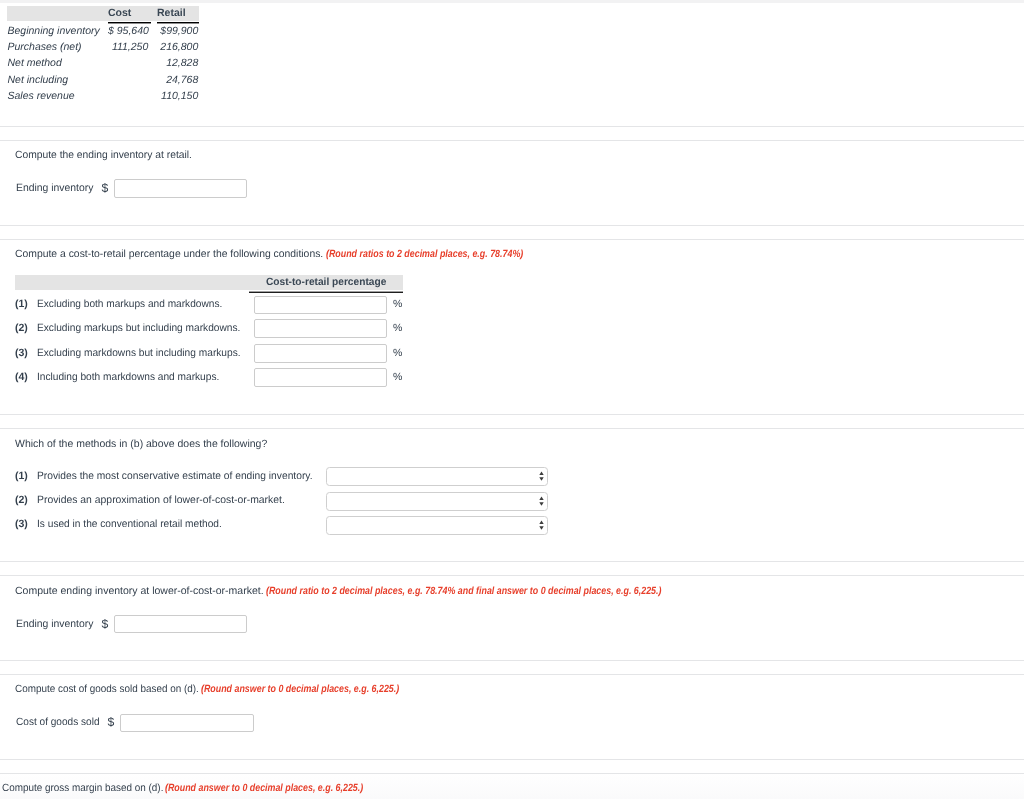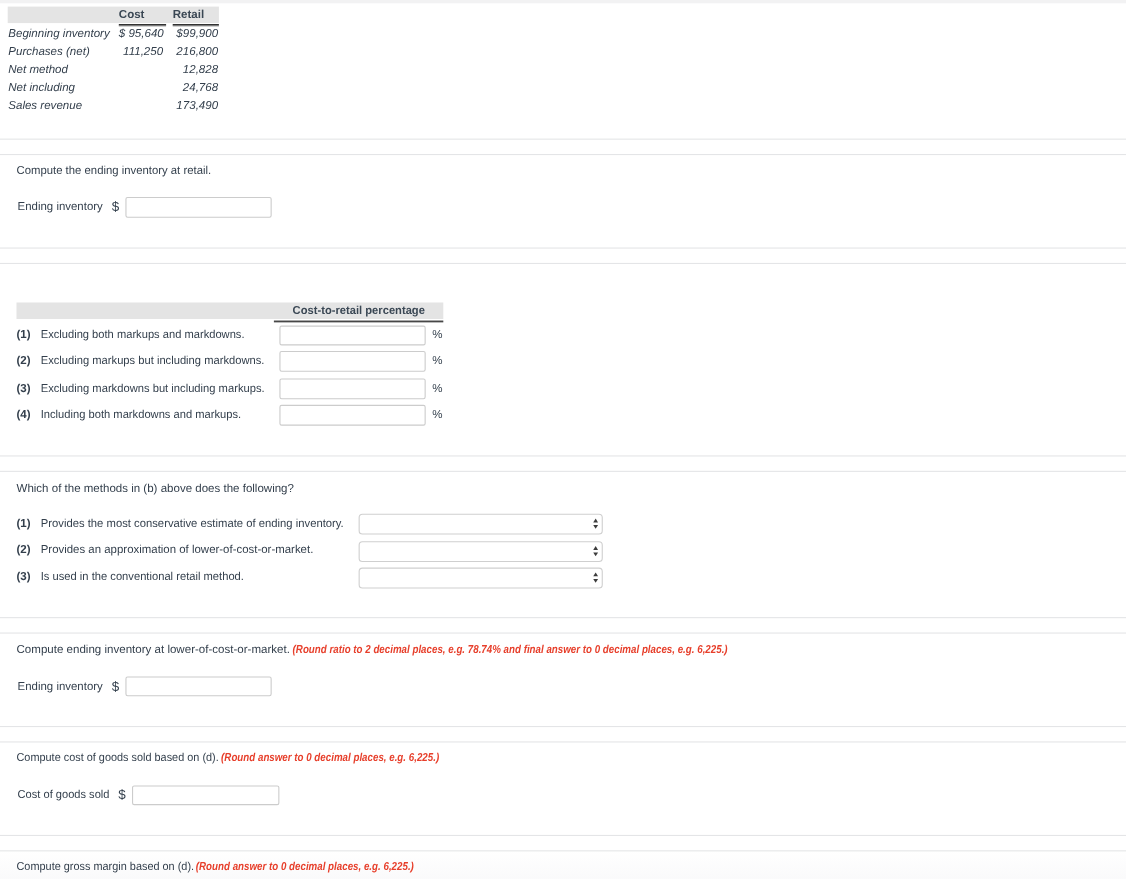--- a/index.html
+++ b/index.html
@@ -83,35 +83,36 @@
       <span class="c-retail">12,828</span>
     </div>
     <div class="trow" style="top:73.5px">
       <span class="c-lbl">Net including</span>
       <span class="c-cost"></span>
       <span class="c-retail">24,768</span>
     </div>
     <div class="trow" style="top:89.8px">
       <span class="c-lbl">Sales revenue</span>
       <span class="c-cost"></span>
-      <span class="c-retail">173,490</span>
+      <span class="c-retail">110,150</span>
     </div>
   </div>
 
   <div class="divider" style="top:125.6px"></div>
   <div class="divider" style="top:139.5px"></div>
 
   <div class="ptext" style="left:15px;top:149px"><span class="pblk" style="transform:scaleX(0.981)">Compute the ending inventory at retail.</span></div>
   <div class="flabel" style="left:15.6px;top:182px;transform:scaleX(0.99)">Ending inventory</div>
   <div class="dollar" style="left:101.6px;top:181px">$</div>
   <input class="txtinput" style="left: 114.4px; top: 179.2px; width: 132.5px; height: 19px;" value="">
 
   <div class="divider" style="top:224.6px"></div>
   <div class="divider" style="top:238.5px"></div>
 
+  <div class="ptext" style="left:15px;top:248px"><span class="pblk" style="transform:scaleX(0.989)">Compute a cost-to-retail percentage under the following conditions. </span><span class="hint" style="left:310.5px">(Round ratios to 2 decimal places, e.g. 78.74%)</span></div>
 
   <div class="ctr-band" style="left:14.8px;top:275px;width:387.8px;height:15px"></div>
   <div class="ctr-head" style="left:248.8px;top:275.8px;width:154px"><span>Cost-to-retail percentage</span></div>
   <div class="ctr-rule" style="left:248.8px;top:292px;width:154px"></div>
 
   <div class="num" style="left:15px;top:298px">(1)</div>
   <div class="itext" style="left:37.2px;top:298px;transform:scaleX(0.965)">Excluding both markups and markdowns.</div>
   <input class="txtinput" style="left: 253.6px; top: 295.8px; width: 133.3px; height: 18.7px;" value="">
   <div class="pct" style="left:393px;top:298px">%</div>
 
@@ -177,15 +178,15 @@
   <div class="divider" style="top:673.7px"></div>
 
   <div class="ptext" style="left:15px;top:683px"><span class="pblk" style="transform:scaleX(0.943)">Compute cost of goods sold based on (d). </span><span class="hint" style="left:185.6px">(Round answer to 0 decimal places, e.g. 6,225.)</span></div>
   <div class="flabel" style="left:16.2px;top:716px;transform:scaleX(0.96)">Cost of goods sold</div>
   <div class="dollar" style="left:107.6px;top:715px">$</div>
   <input class="txtinput" style="left: 120px; top: 713.5px; width: 133.5px; height: 18.5px;" value="">
 
   <div class="divider" style="top:758.9px"></div>
   <div class="divider" style="top:772.8px"></div>
 
-  <div class="ptext" style="left:15px;top:782px"><span class="pblk" style="transform:scaleX(0.944)">Compute gross margin based on (d). </span><span class="hint" style="left:163.4px">(Round answer to 0 decimal places, e.g. 6,225.)</span></div>
+  <div class="ptext" style="left:2px;top:782px"><span class="pblk" style="transform:scaleX(0.944)">Compute gross margin based on (d). </span><span class="hint" style="left:163.4px">(Round answer to 0 decimal places, e.g. 6,225.)</span></div>
 
 </div>
 
 </body></html>

